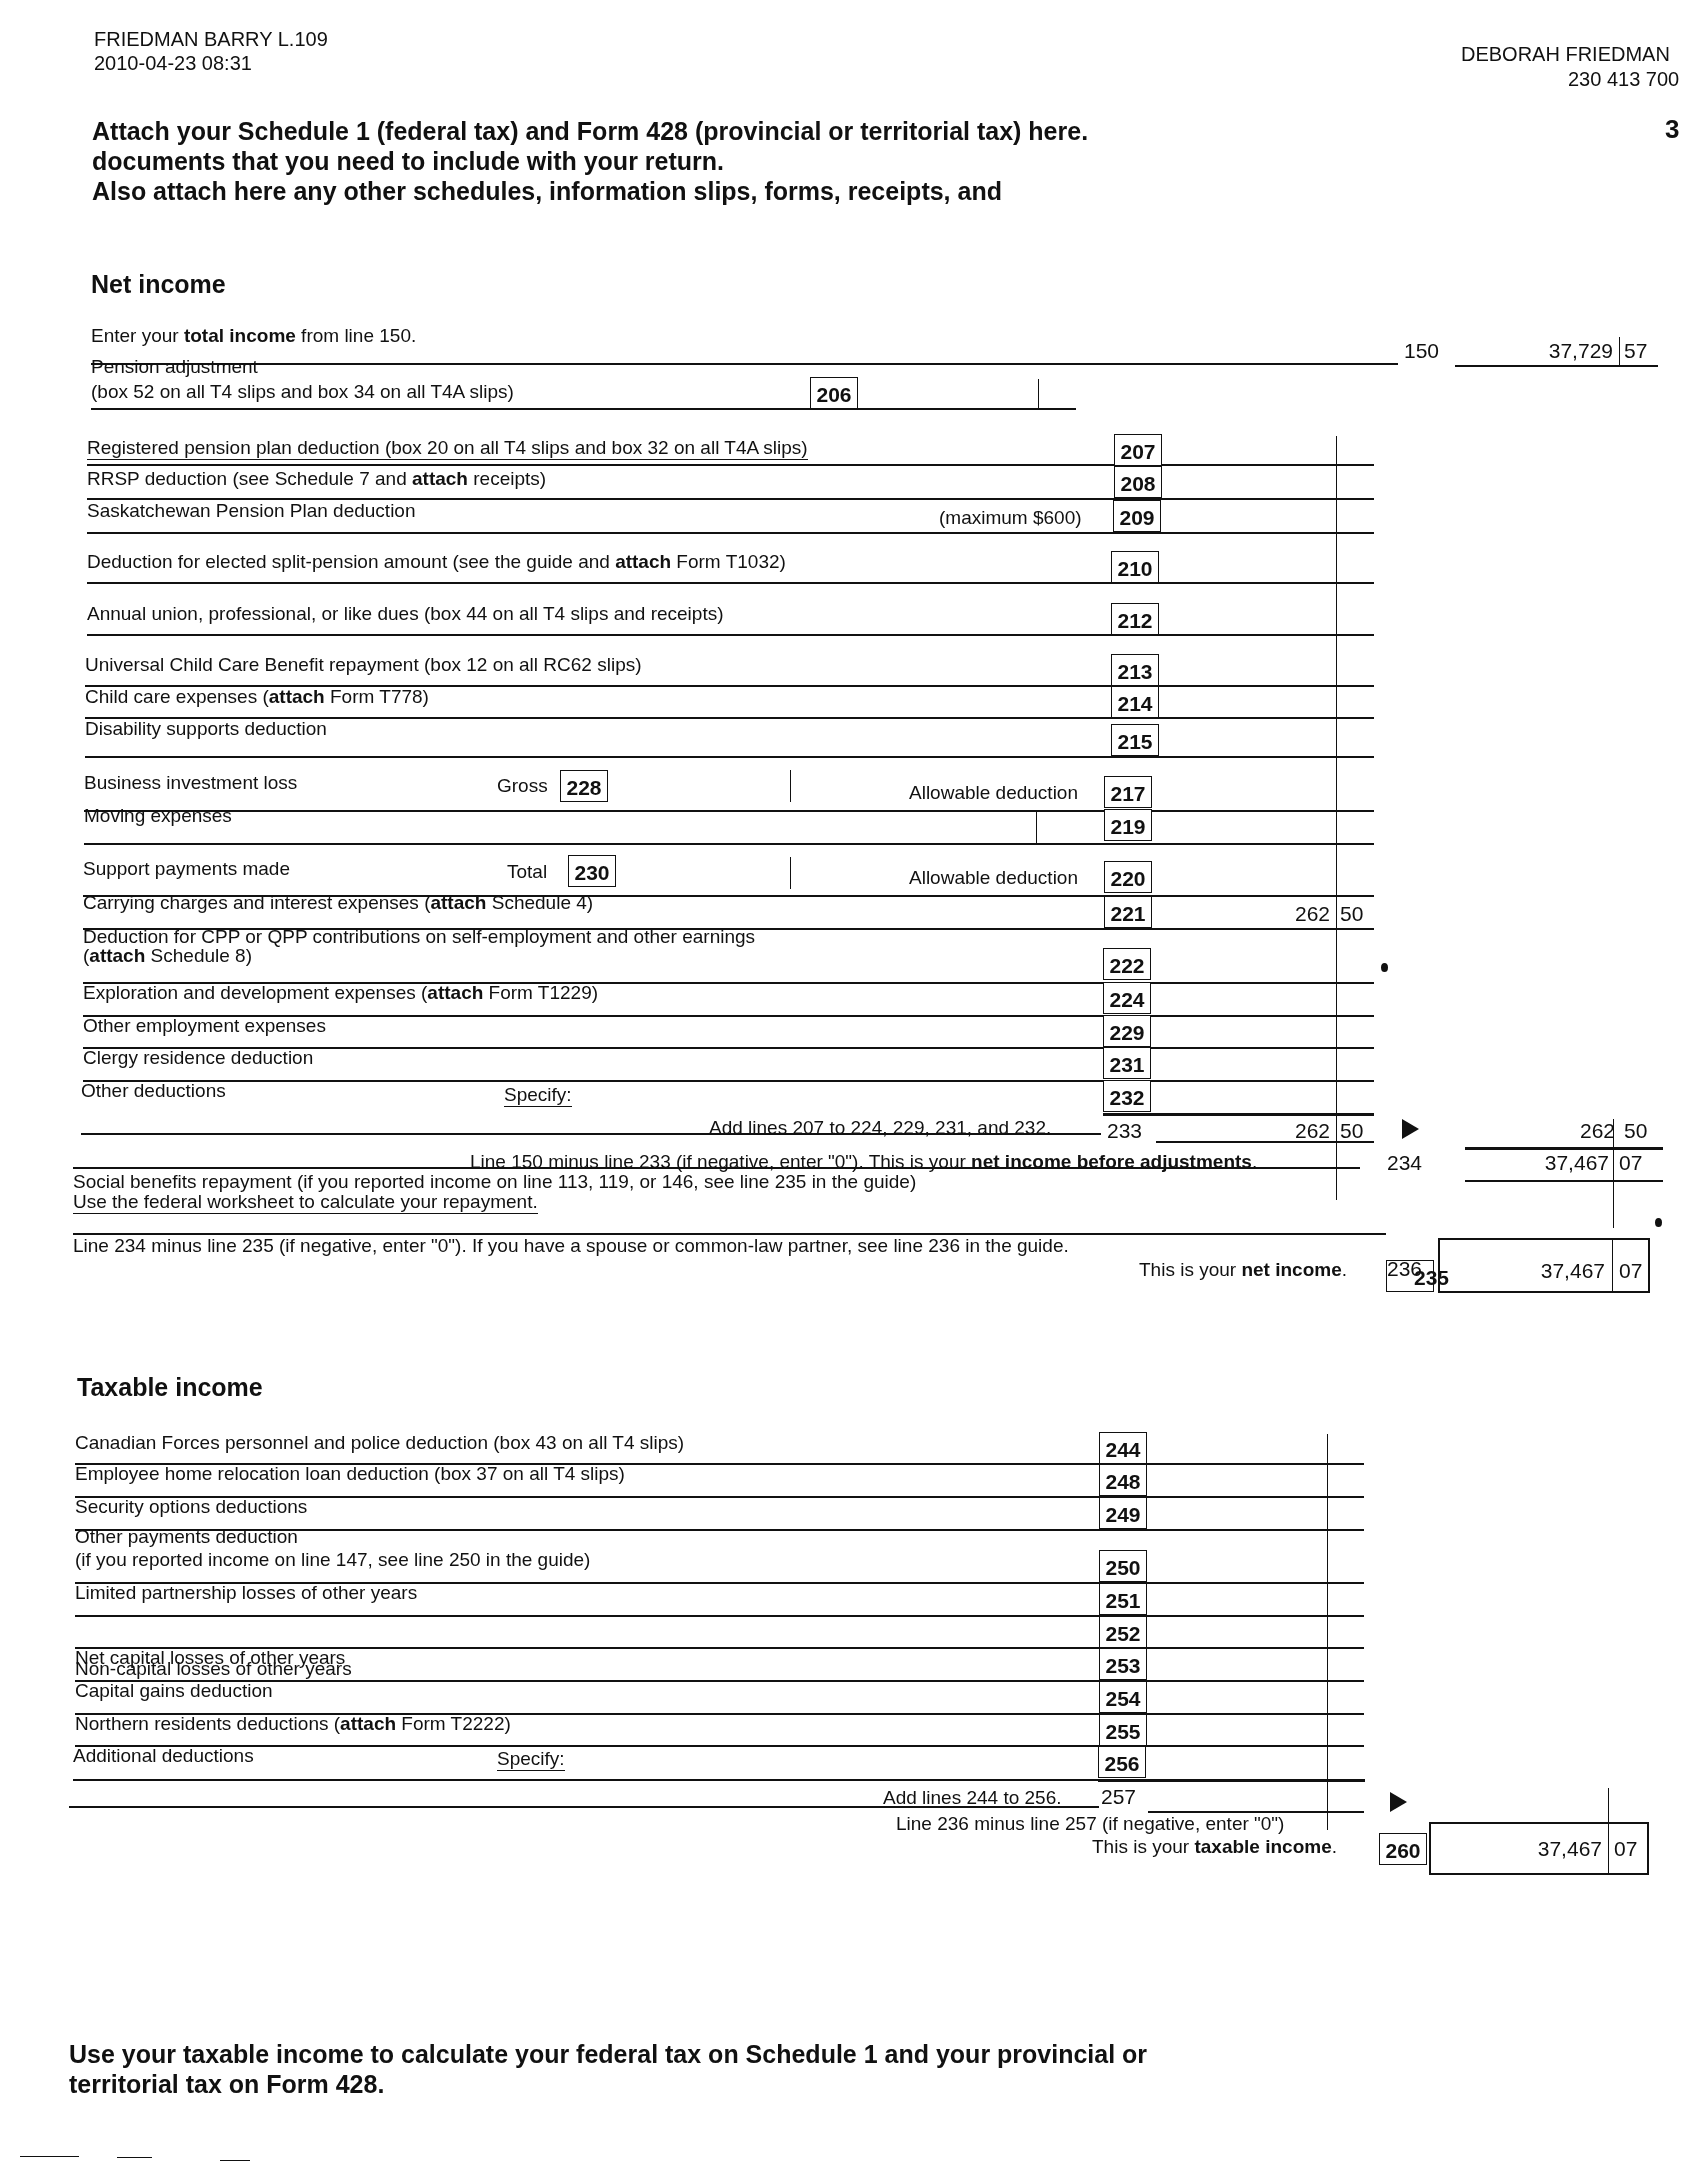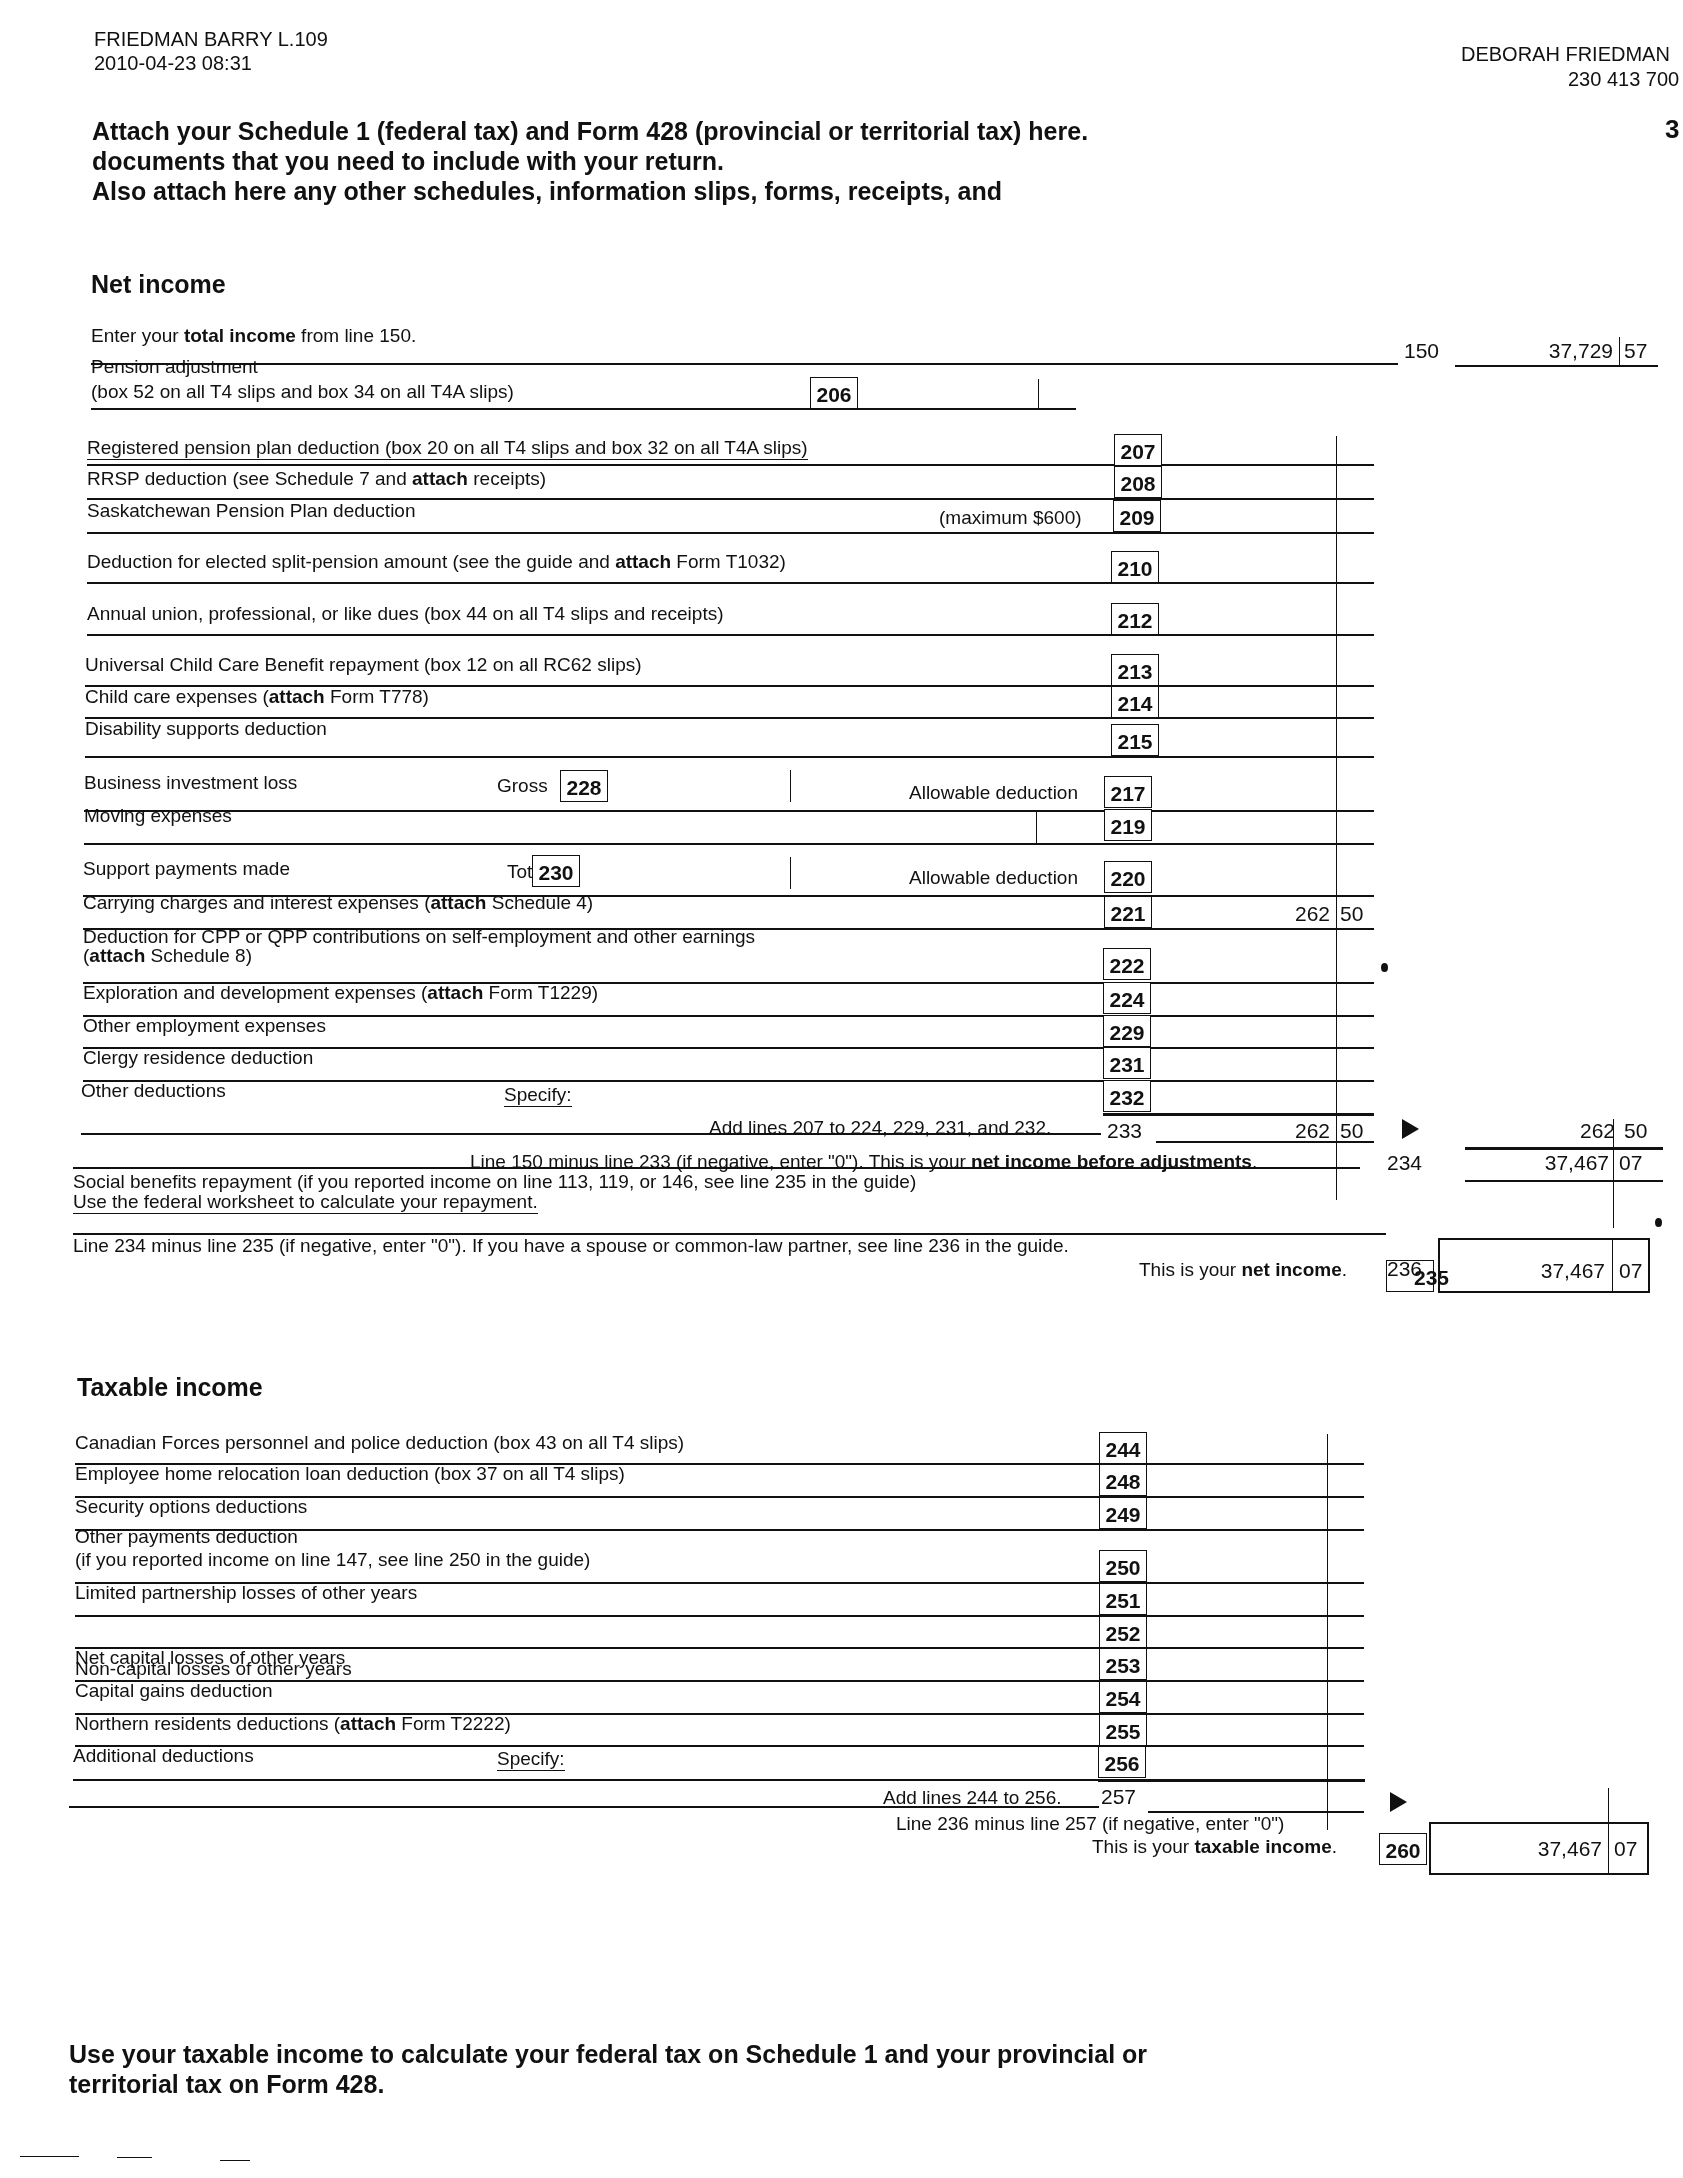--- a/index.html
+++ b/index.html
@@ -96,21 +96,21 @@
 <div class="code" style="left:1104px;top:776px;">217</div>
 <div class="rule" style="left:84px;top:810px;width:1290px;"></div>
 
 <div class="abs lbl" style="left:84px;top:805px;">Moving expenses</div>
 <div class="vrule" style="left:1036px;top:810px;height:33px;"></div>
 <div class="code" style="left:1104px;top:809px;">219</div>
 <div class="rule" style="left:84px;top:843px;width:1290px;"></div>
 
 <div class="abs lbl" style="left:83px;top:858px;">Support payments made</div>
 <div class="abs lbl" style="left:507px;top:861px;">Total</div>
-<div class="code" style="left:532px;top:855px;">230</div>
+<div class="code" style="left:568px;top:855px;">230</div>
 <div class="vrule" style="left:790px;top:857px;height:32px;"></div>
 <div class="abs lbl" style="left:909px;top:867px;">Allowable deduction</div>
 <div class="code" style="left:1104px;top:861px;">220</div>
 <div class="rule" style="left:83px;top:895px;width:1291px;"></div>
 
 <div class="abs lbl" style="left:83px;top:892px;"><span>Carrying charges and interest expenses (</span><span class="b">attach</span><span> Schedule 4)</span></div>
 <div class="code" style="left:1104px;top:896px;text-align:center;">221</div>
 <div class="amt" style="left:1168px;top:902px;width:162px;">262</div>
 <div class="cents" style="left:1340px;top:902px;">50</div>
 <div class="rule" style="left:83px;top:928px;width:1291px;"></div>

